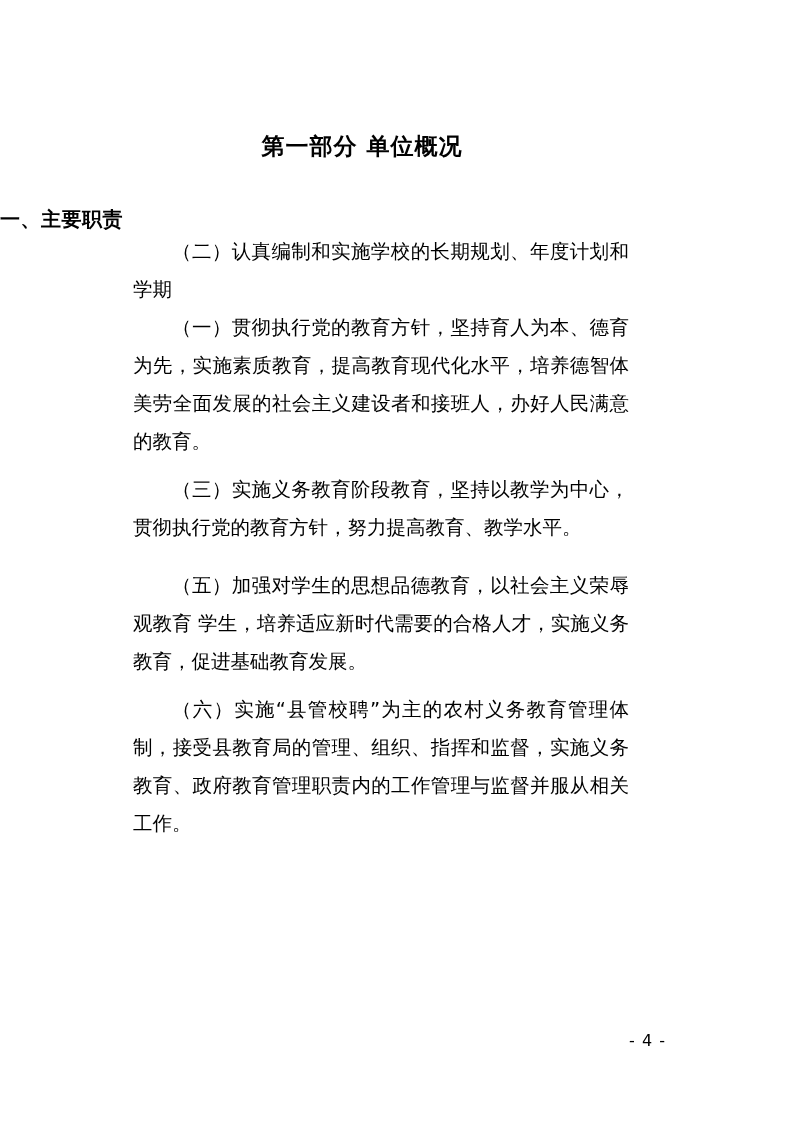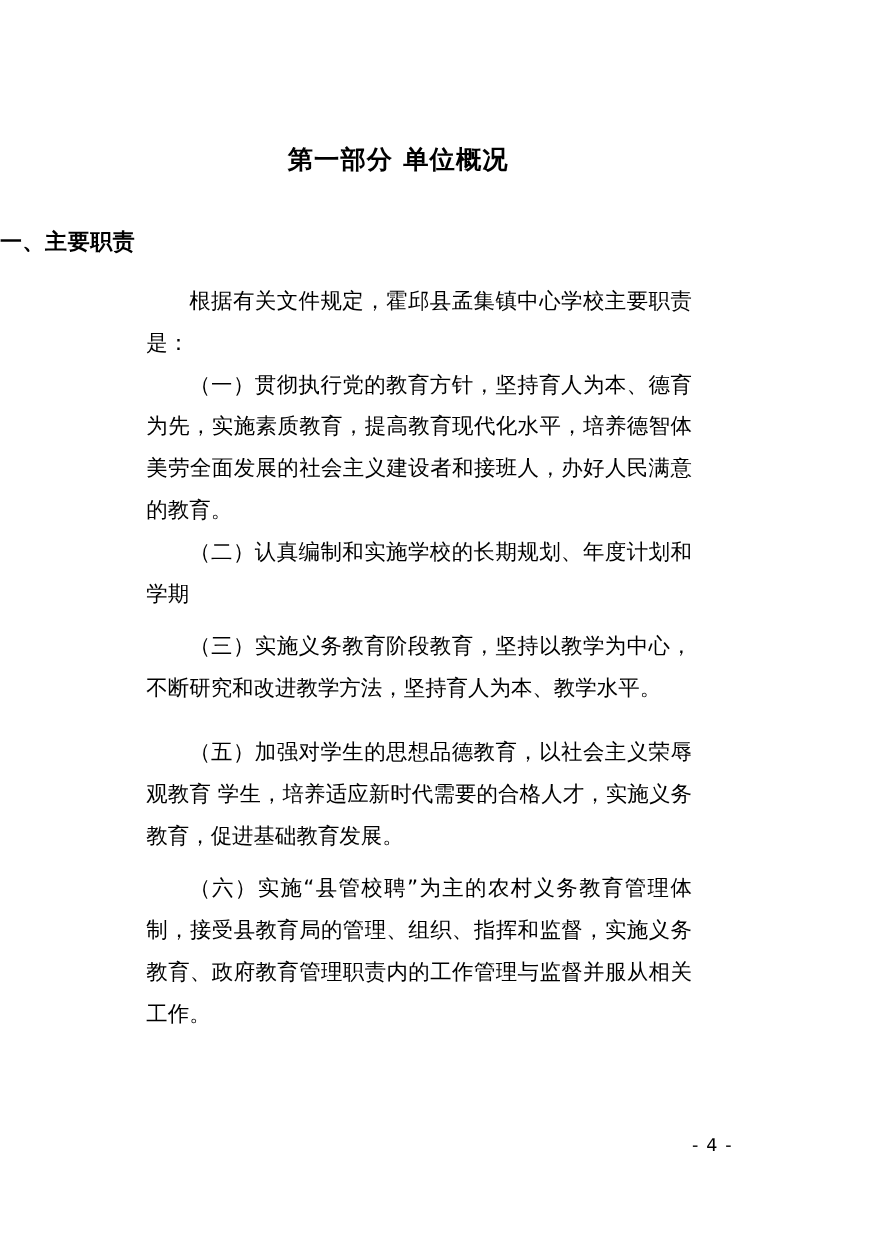--- a/index.html
+++ b/index.html
@@ -68,30 +68,29 @@
 <body>
 
 <div class="page">
 
   <h1 class="doc-title">第一部分  单位概况</h1>
 
   <h2 class="section-heading">一、主要职责</h2>
 
   <div class="body-block">
 
-    <p class="para first">根据有关文件规定，霍邱县孟集镇中心学校主要职责是：</p>
+
+    <p class="para">（二）认真编制和实施学校的长期规划、年度计划和学期</p>
 
     <p class="para">（一）贯彻执行党的教育方针，坚持育人为本、德育为先，实施素质教育，提高教育现代化水平，培养德智体美劳全面发展的社会主义建设者和接班人，办好人民满意的教育。</p>
-
-    <p class="para">（二）认真编制和实施学校的长期规划、年度计划和学期</p>
 
 
     <div class="gap-sm"></div>
 
-    <p class="para">（三）实施义务教育阶段教育，坚持以教学为中心，不断研究和改进教学方法，坚持育人为本、教学水平。</p>
+    <p class="para">（三）实施义务教育阶段教育，坚持以教学为中心，贯彻执行党的教育方针，努力提高教育、教学水平。</p>
 
     <div class="gap-sm"></div>
 
 
     <div class="gap-sm"></div>
 
     <p class="para">（五）加强对学生的思想品德教育，以社会主义荣辱观教育 学生，培养适应新时代需要的合格人才，实施义务教育，促进基础教育发展。</p>
 
     <div class="gap-sm"></div>
 

